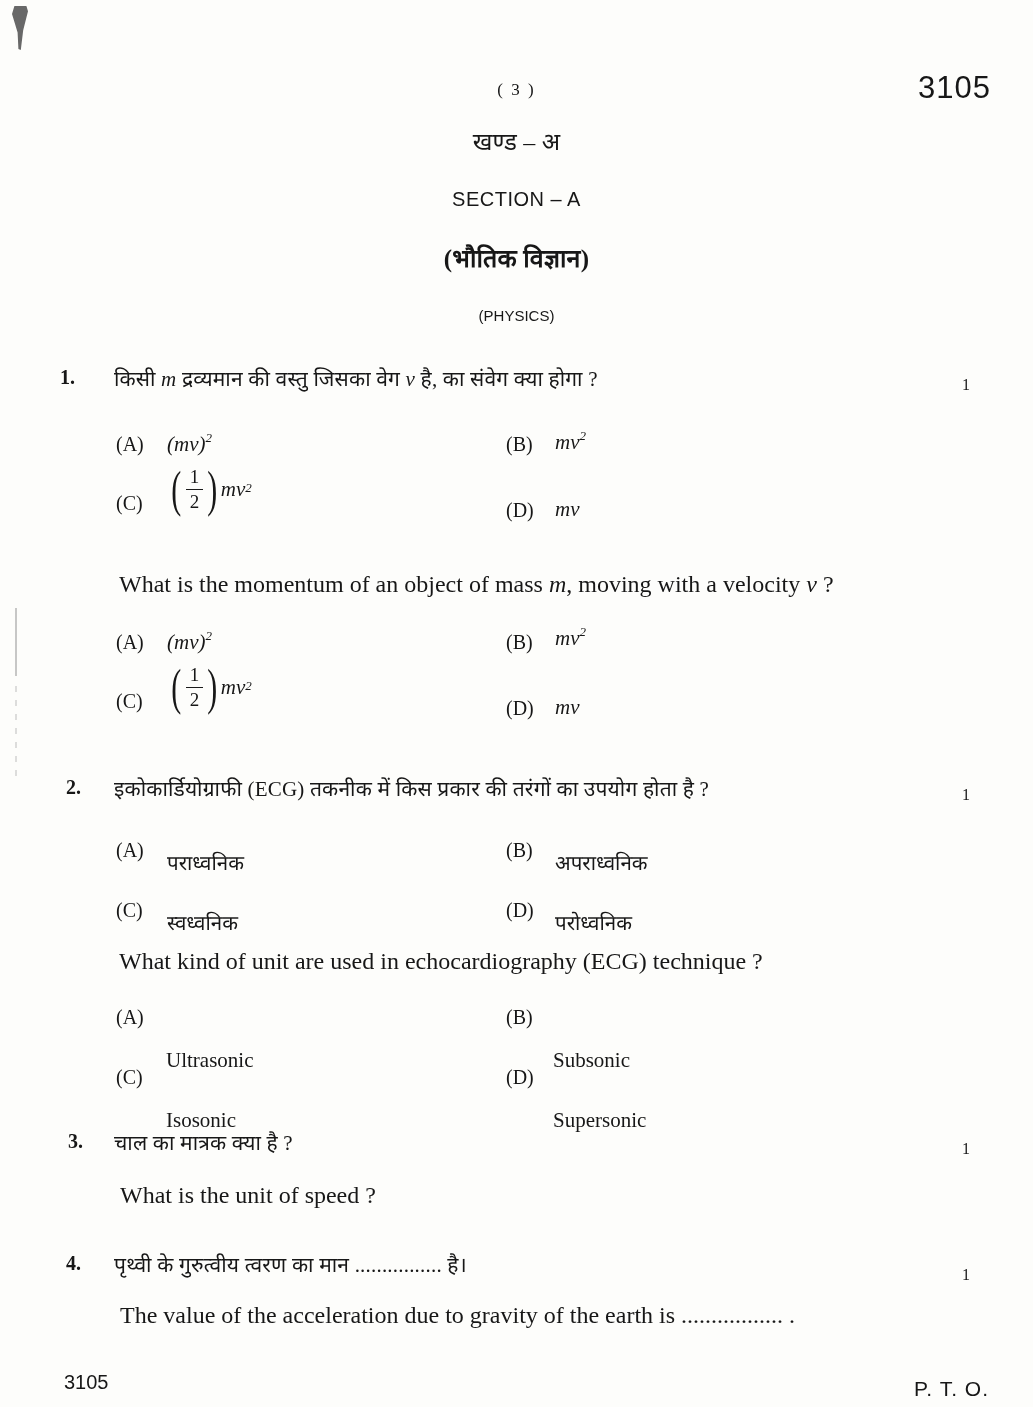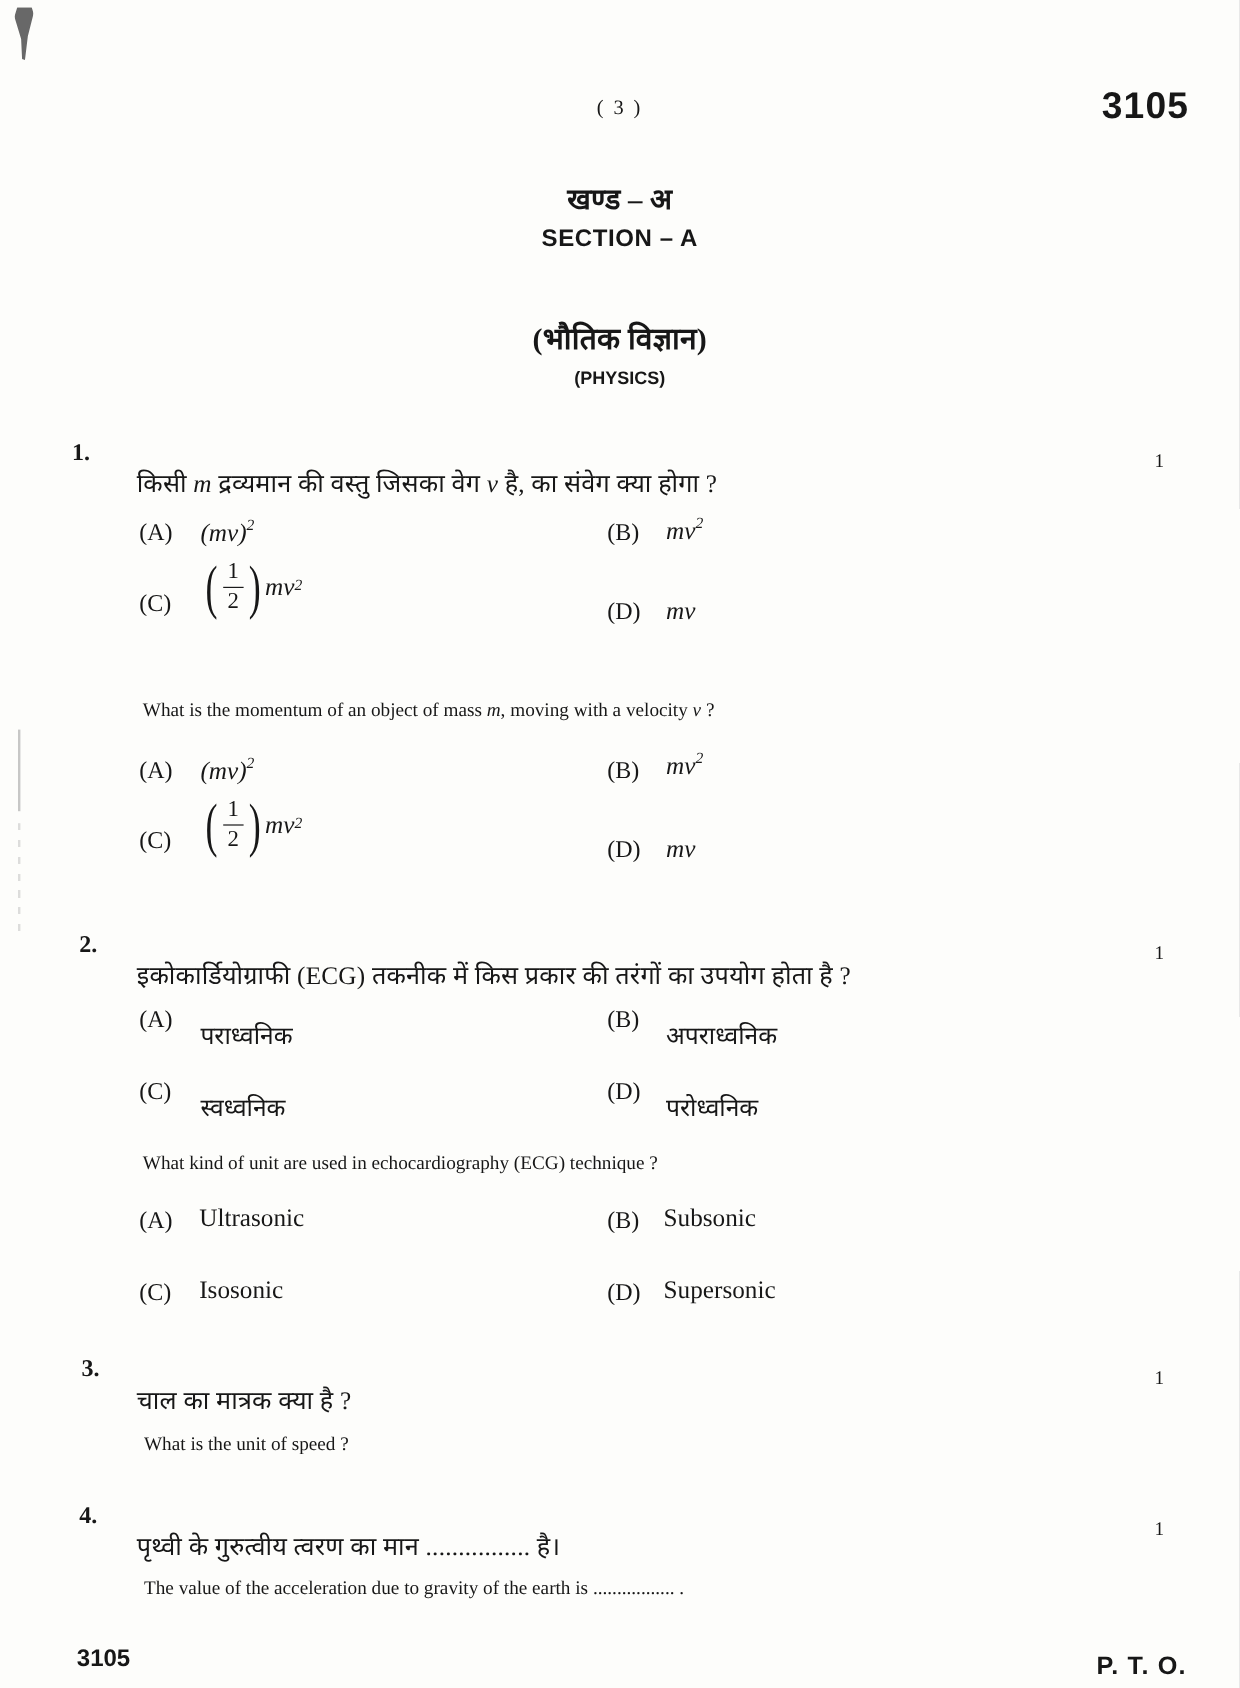--- a/index.html
+++ b/index.html
@@ -8,28 +8,28 @@
     width:1033px;height:1407px;
     margin:0 auto;
     background:#fdfdfb;
     font-family:"Liberation Serif","DejaVu Serif",serif;
     color:#171717;
     overflow:hidden;
   }
   .abs{position:absolute;white-space:nowrap;}
   .centered{left:0;width:100%;text-align:center;}
   .sans{font-family:"Liberation Sans","DejaVu Sans",sans-serif;}
-  .bold{font-weight:bold;}
-  .hindi{font-size:21px;letter-spacing:0.2px;margin-top:24px;}
-  .eng{font-size:16px;margin-top:13px;}
+  .bold{font-weight:normal;}
+  .hindi{font-size:21px;letter-spacing:0.2px;}
+  .eng{font-size:24px;}
   .qnum{font-size:20px;font-weight:bold;}
   .marks{font-size:16px;}
   .optlabel{font-size:20px;}
   .optword-hi{font-size:20.5px;margin-top:12px;}
-  .optword-en{font-size:21px;}
+  .optword-en{font-size:21px;margin-top:45px;}
   .mi{font-style:italic;font-family:"Liberation Serif","DejaVu Serif",serif;}
   .formula{font-size:21px;font-style:italic;}
   .msup{font-size:13px;font-style:italic;position:relative;top:-1px;}
   .frac-formula{display:inline-flex;align-items:center;font-size:21px;}
   .big-paren{font-size:50px;font-weight:300;line-height:0.85;transform:scaleX(0.6);font-style:normal;}
   .frac{display:inline-flex;flex-direction:column;align-items:center;font-size:19px;line-height:1.15;font-style:normal;margin:0 1px;}
   .fnum{border-bottom:1.5px solid #1a1a1a;padding:0 4px 1px;}
   .fden{padding-top:1px;}
   .artifact-top-left{
     position:absolute;left:12px;top:6px;width:16px;height:44px;

